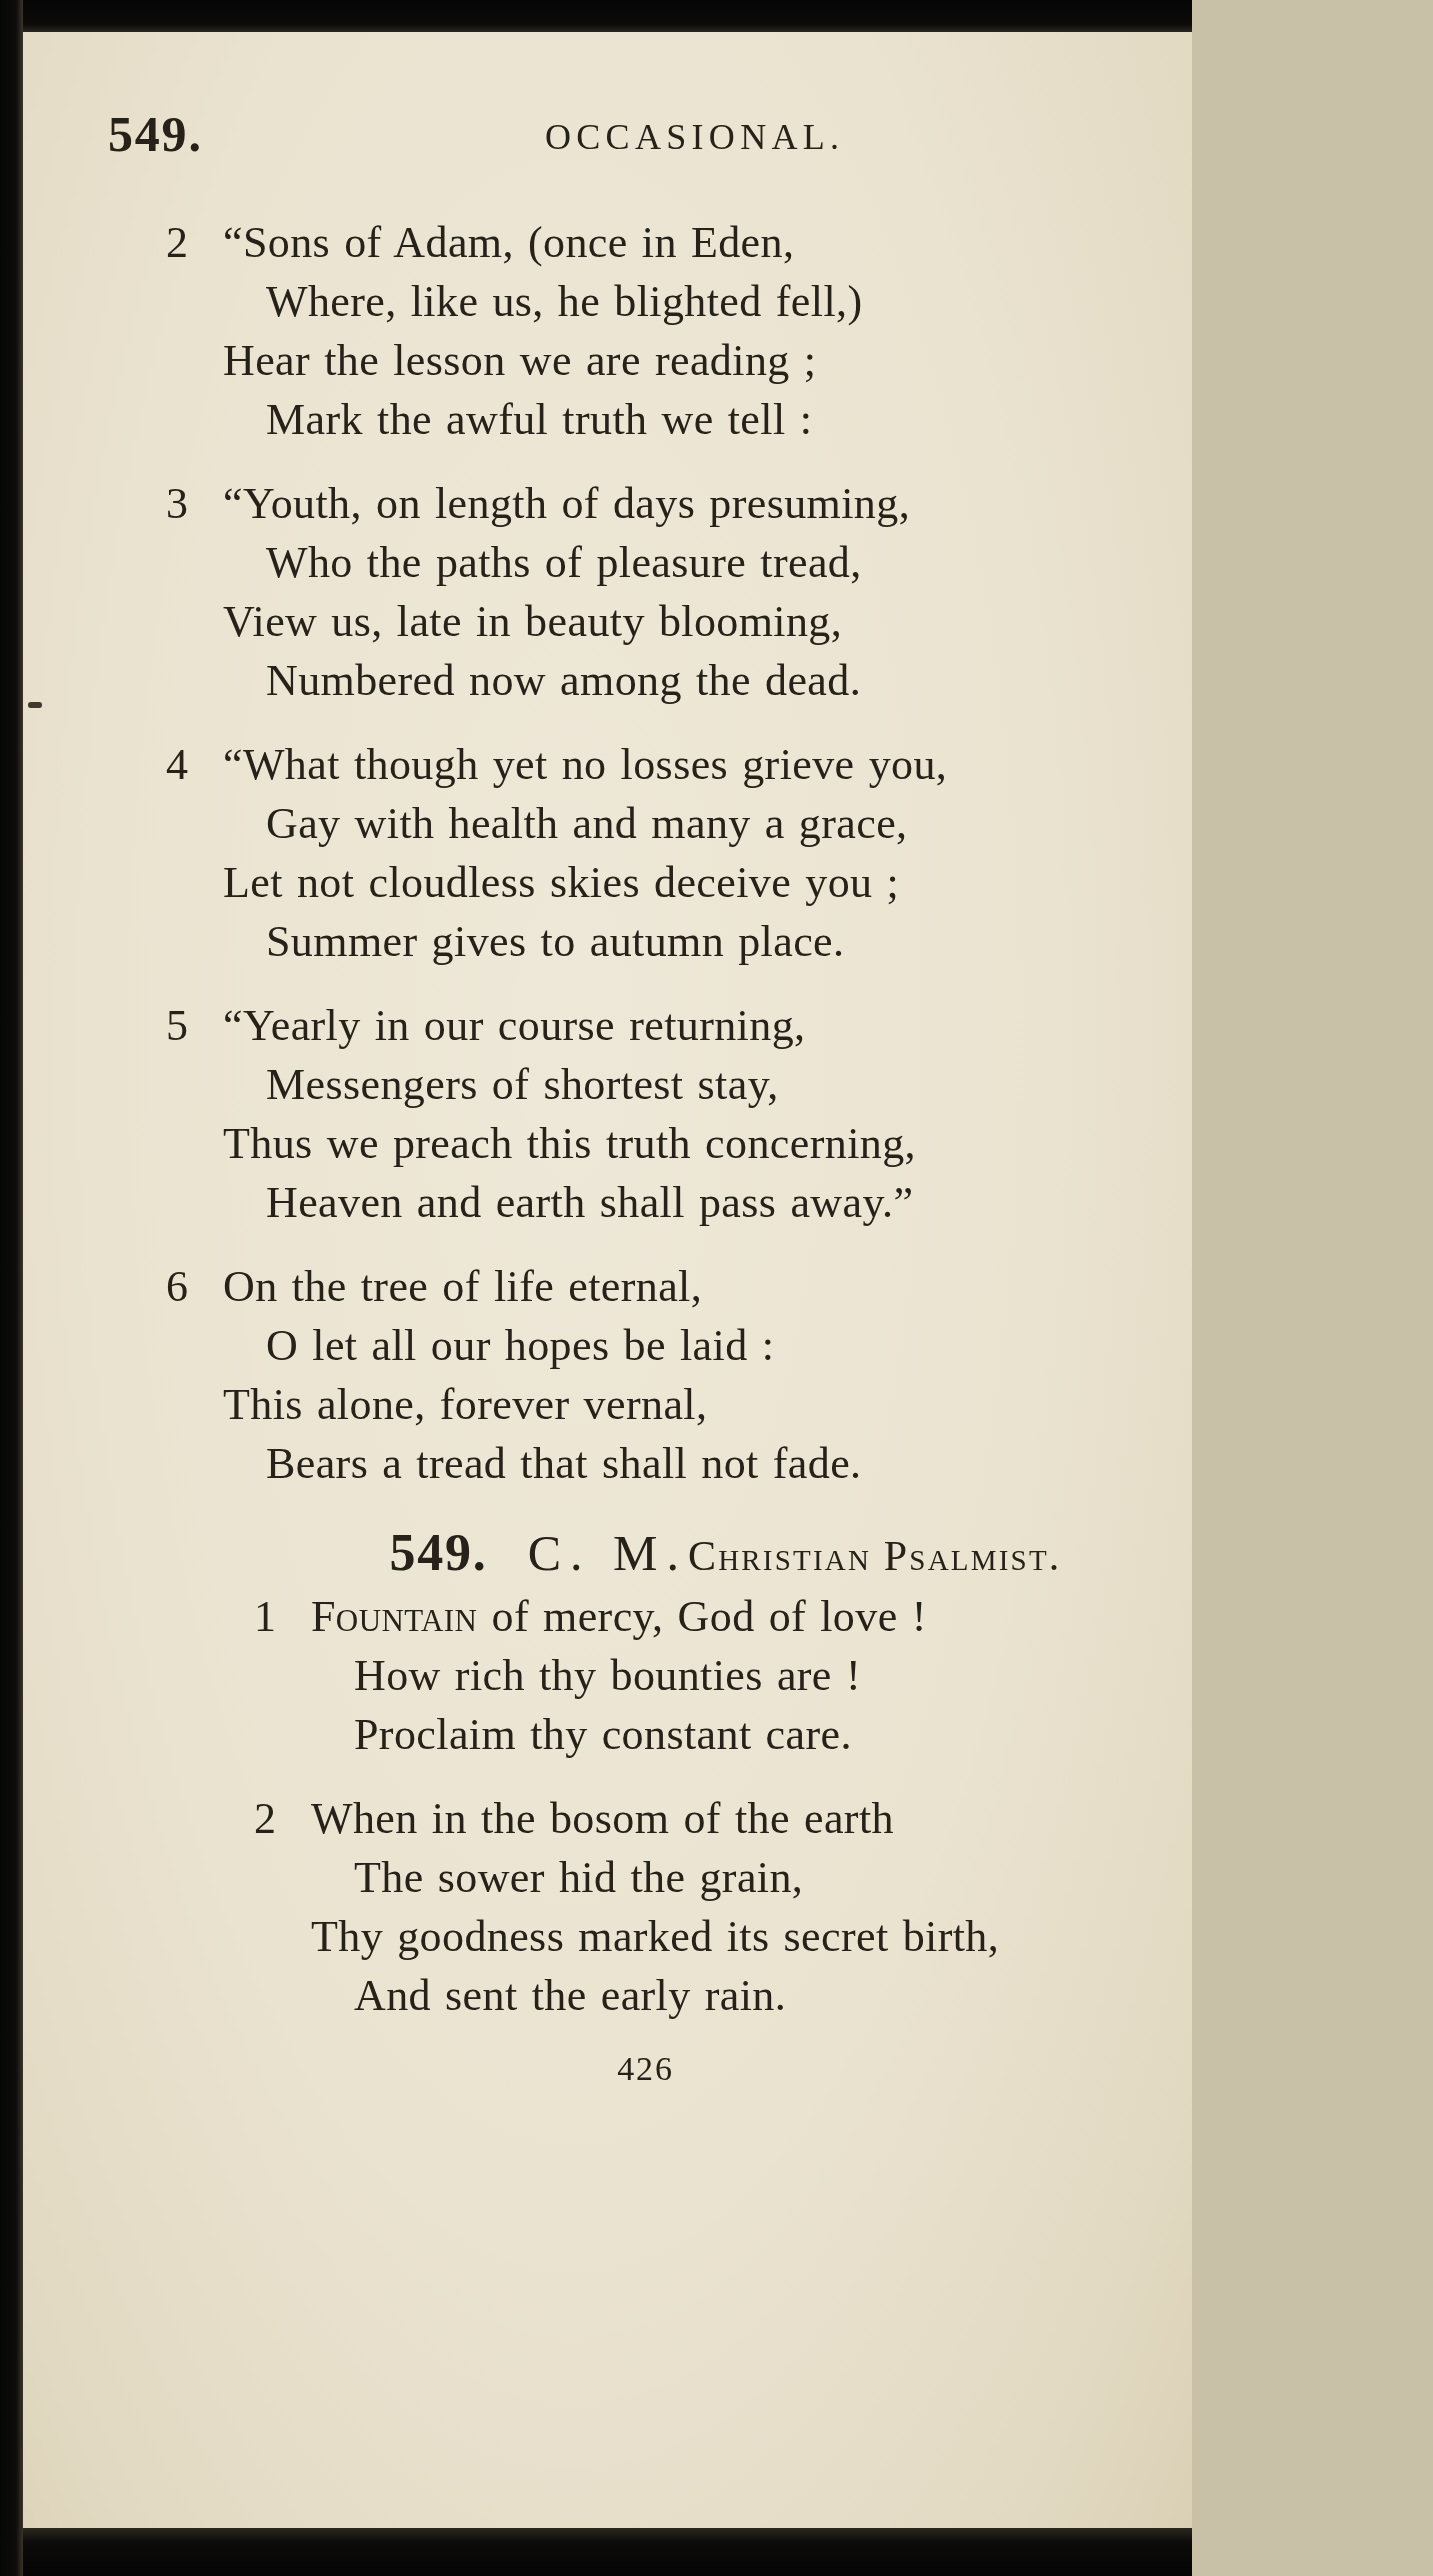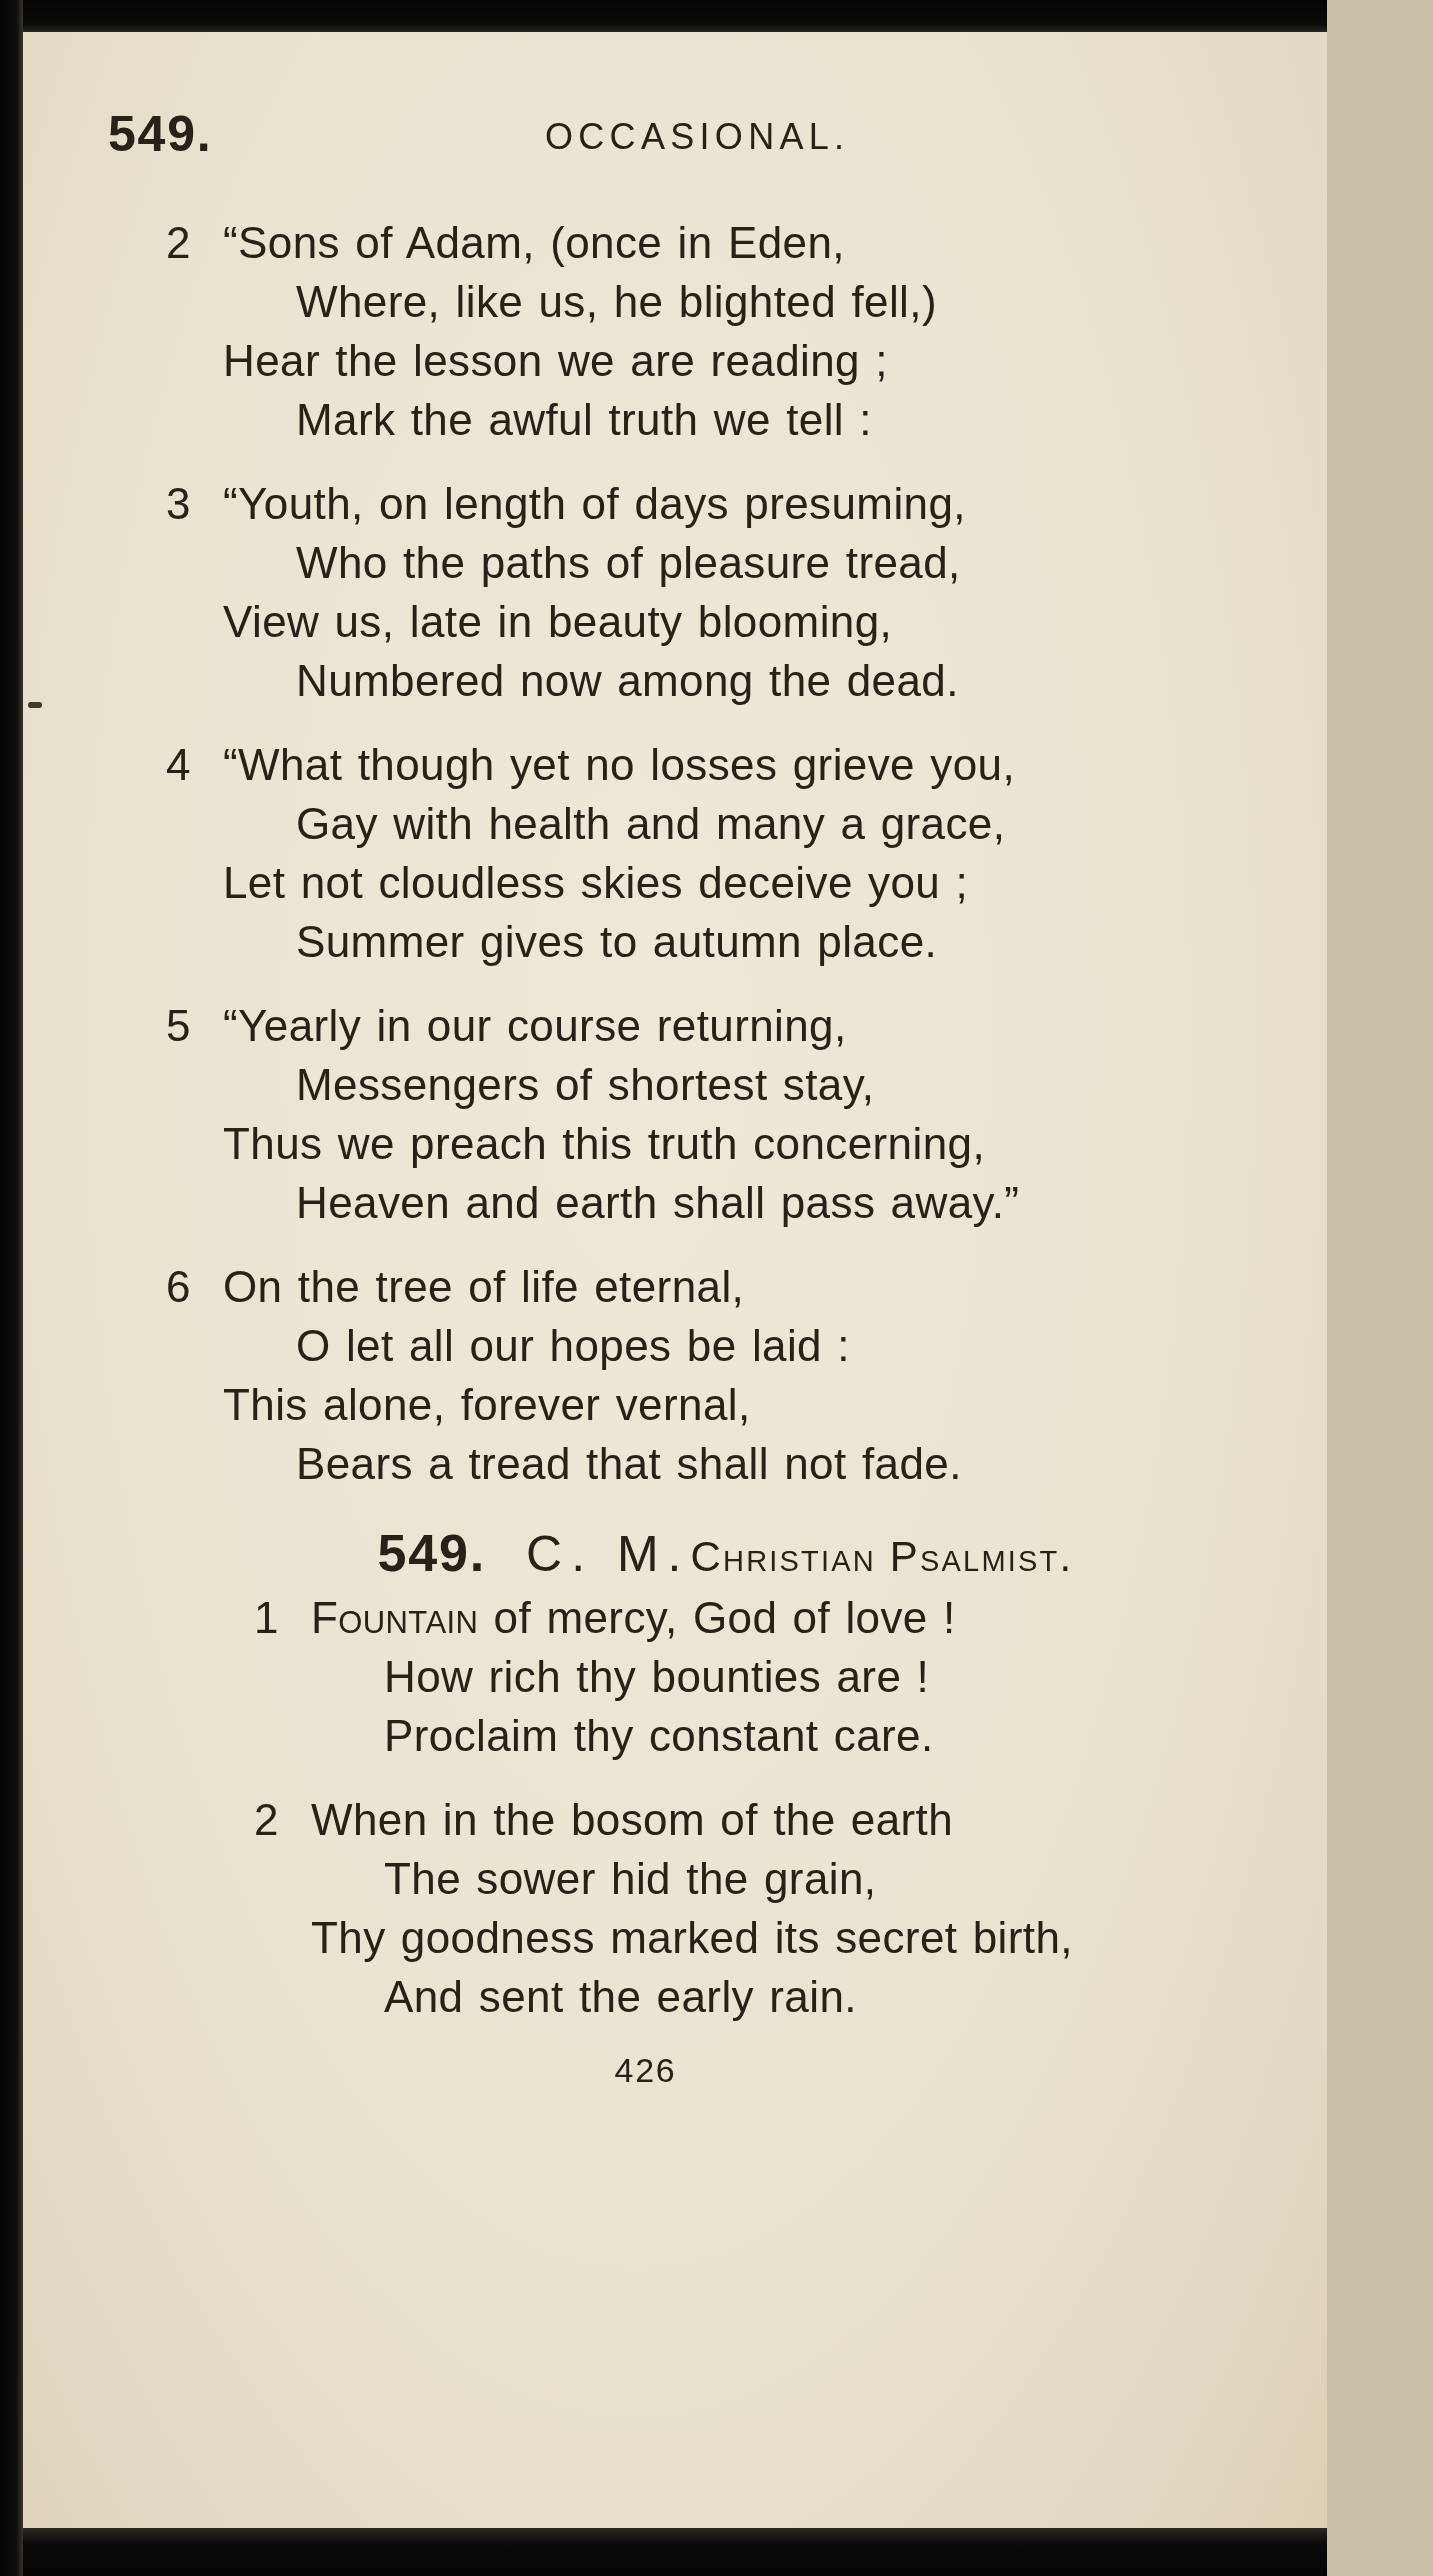--- a/index.html
+++ b/index.html
@@ -2,25 +2,25 @@
 <html style="font-size:14px"><head>
 <meta charset="utf-8">
 <style>
   html, body {
     margin: 0;
     padding: 0;
     background: #c9c0a8;
   }
   .page {
     position: relative;
-    width: 1327px;
+    width: 1192px;
     height: 2576px;
     overflow: hidden;
     background: radial-gradient(ellipse at 48% 40%, #eee8d8 0%, #eae3d0 55%, #e2d9c2 85%, #d9cfb4 100%);
-    font-family: Liberation Sans, sans-serif;
+    font-family: Liberation Serif, serif;
     color: #262119;
   }
   
   .bar-top {
     position: absolute; top: 0; left: 0;
     width: 100%; height: 32px;
     background: linear-gradient(to bottom, #050505 0%, #0c0b0a 75%, #2a2620 100%);
   }
   .bar-left {
     position: absolute; top: 0; left: 0;
@@ -78,21 +78,21 @@
     line-height: 59px;
     letter-spacing: 0.4px;
     word-spacing: 2.7px;
   }
   .vnum {
     position: absolute;
     left: -57px;
     top: 0;
   }
   .vline { white-space: nowrap; }
-  .l2 { margin-left: 73px; }
+  .l2 { margin-left: 43px; }
 
   
   .hymn2-head {
     display: flex;
     justify-content: center;
     align-items: baseline;
     margin-top: 30px;
     margin-bottom: 5.3px;
   }
   .h2-num {

